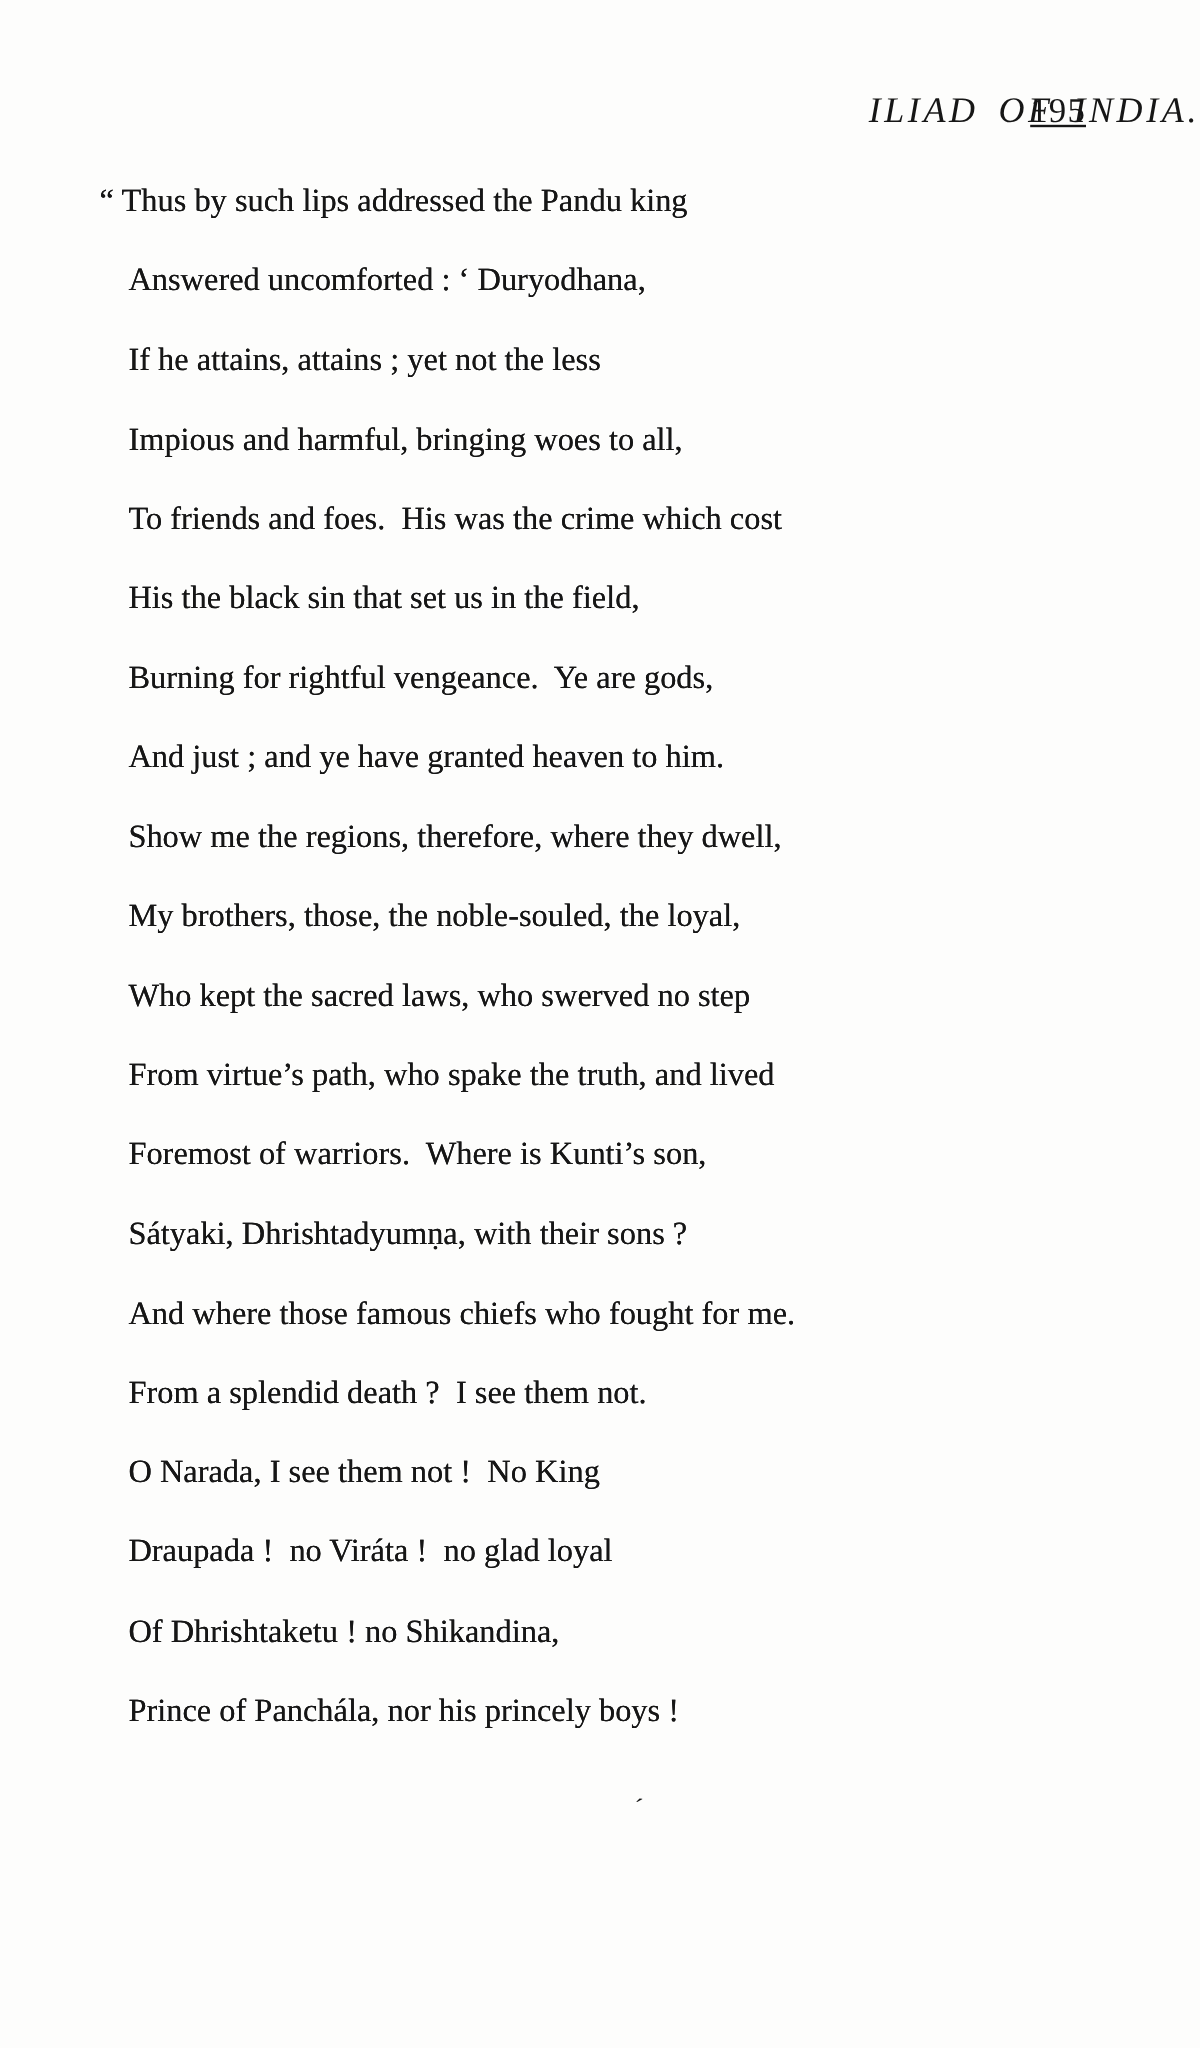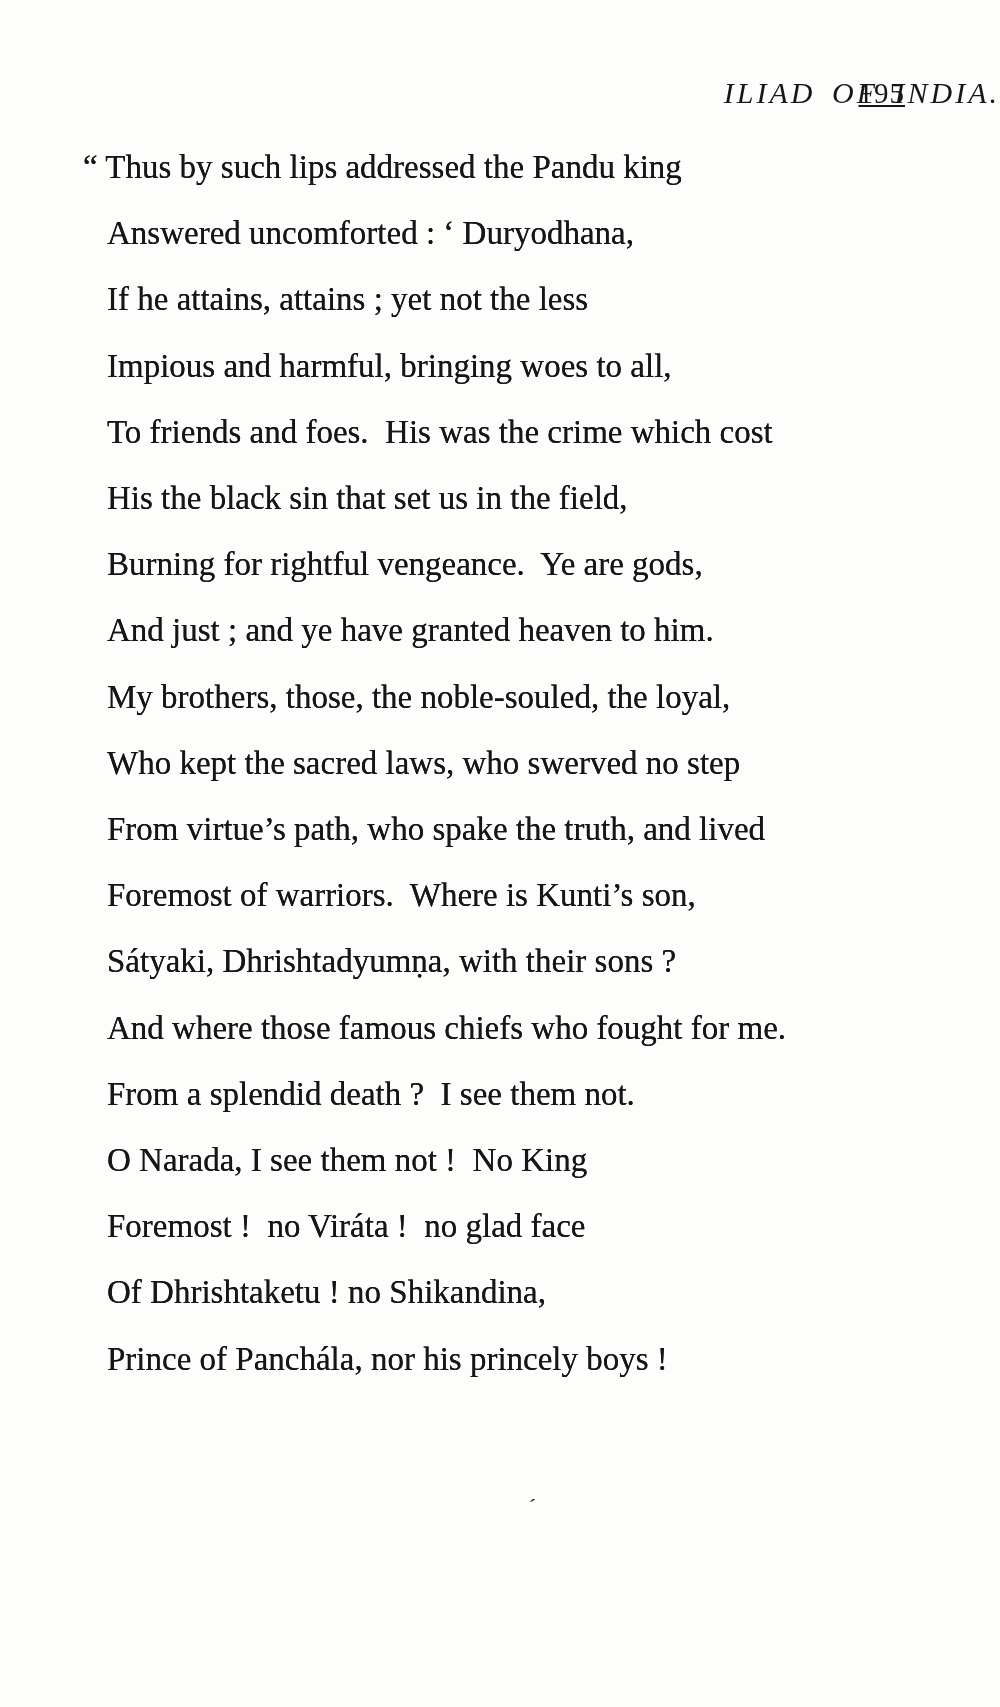--- a/index.html
+++ b/index.html
@@ -45,21 +45,21 @@
   }
   .poem {
     position: absolute;
     top: 134px;
     left: 107px;
     width: 860px;
   }
   .poem-line {
     margin: 0;
     padding: 0;
-    font-size: 33px;
+    font-size: 27px;
     line-height: 66.2px;
     white-space: pre;
     text-shadow: 0 0 0.5px currentColor;
   }
   .poem-line.hang {
     text-indent: -24px;
   }
   .stray-mark {
     position: absolute;
     left: 528px;
@@ -81,28 +81,29 @@
 
   <div class="poem">
     <p class="poem-line hang">“ Thus by such lips addressed the Pandu king</p>
     <p class="poem-line">Answered uncomforted : ‘ Duryodhana,</p>
     <p class="poem-line">If he attains, attains ; yet not the less</p>
     <p class="poem-line">Impious and harmful, bringing woes to all,</p>
     <p class="poem-line">To friends and foes.  His was the crime which cost</p>
     <p class="poem-line">His the black sin that set us in the field,</p>
     <p class="poem-line">Burning for rightful vengeance.  Ye are gods,</p>
     <p class="poem-line">And just ; and ye have granted heaven to him.</p>
+    <p class="poem-line">Show me the regions, therefore, where they dwell,</p>
     <p class="poem-line">My brothers, those, the noble-souled, the loyal,</p>
     <p class="poem-line">Who kept the sacred laws, who swerved no step</p>
     <p class="poem-line">From virtue’s path, who spake the truth, and lived</p>
     <p class="poem-line">Foremost of warriors.  Where is Kunti’s son,</p>
     <p class="poem-line">Sátyaki, Dhrishtadyumṇa, with their sons ?</p>
     <p class="poem-line">And where those famous chiefs who fought for me.</p>
     <p class="poem-line">From a splendid death ?  I see them not.</p>
     <p class="poem-line">O Narada, I see them not !  No King</p>
-    <p class="poem-line">Foremost !  no Viráta !  no glad face</p>
+    <p class="poem-line">Draupada !  no Viráta !  no glad loyal</p>
     <p class="poem-line">Of Dhrishtaketu ! no Shikandina,</p>
     <p class="poem-line">Prince of Panchála, nor his princely boys !</p>
   </div>
 
   <span class="stray-mark">ˊ</span>
 
 </div>
 
 </body></html>

